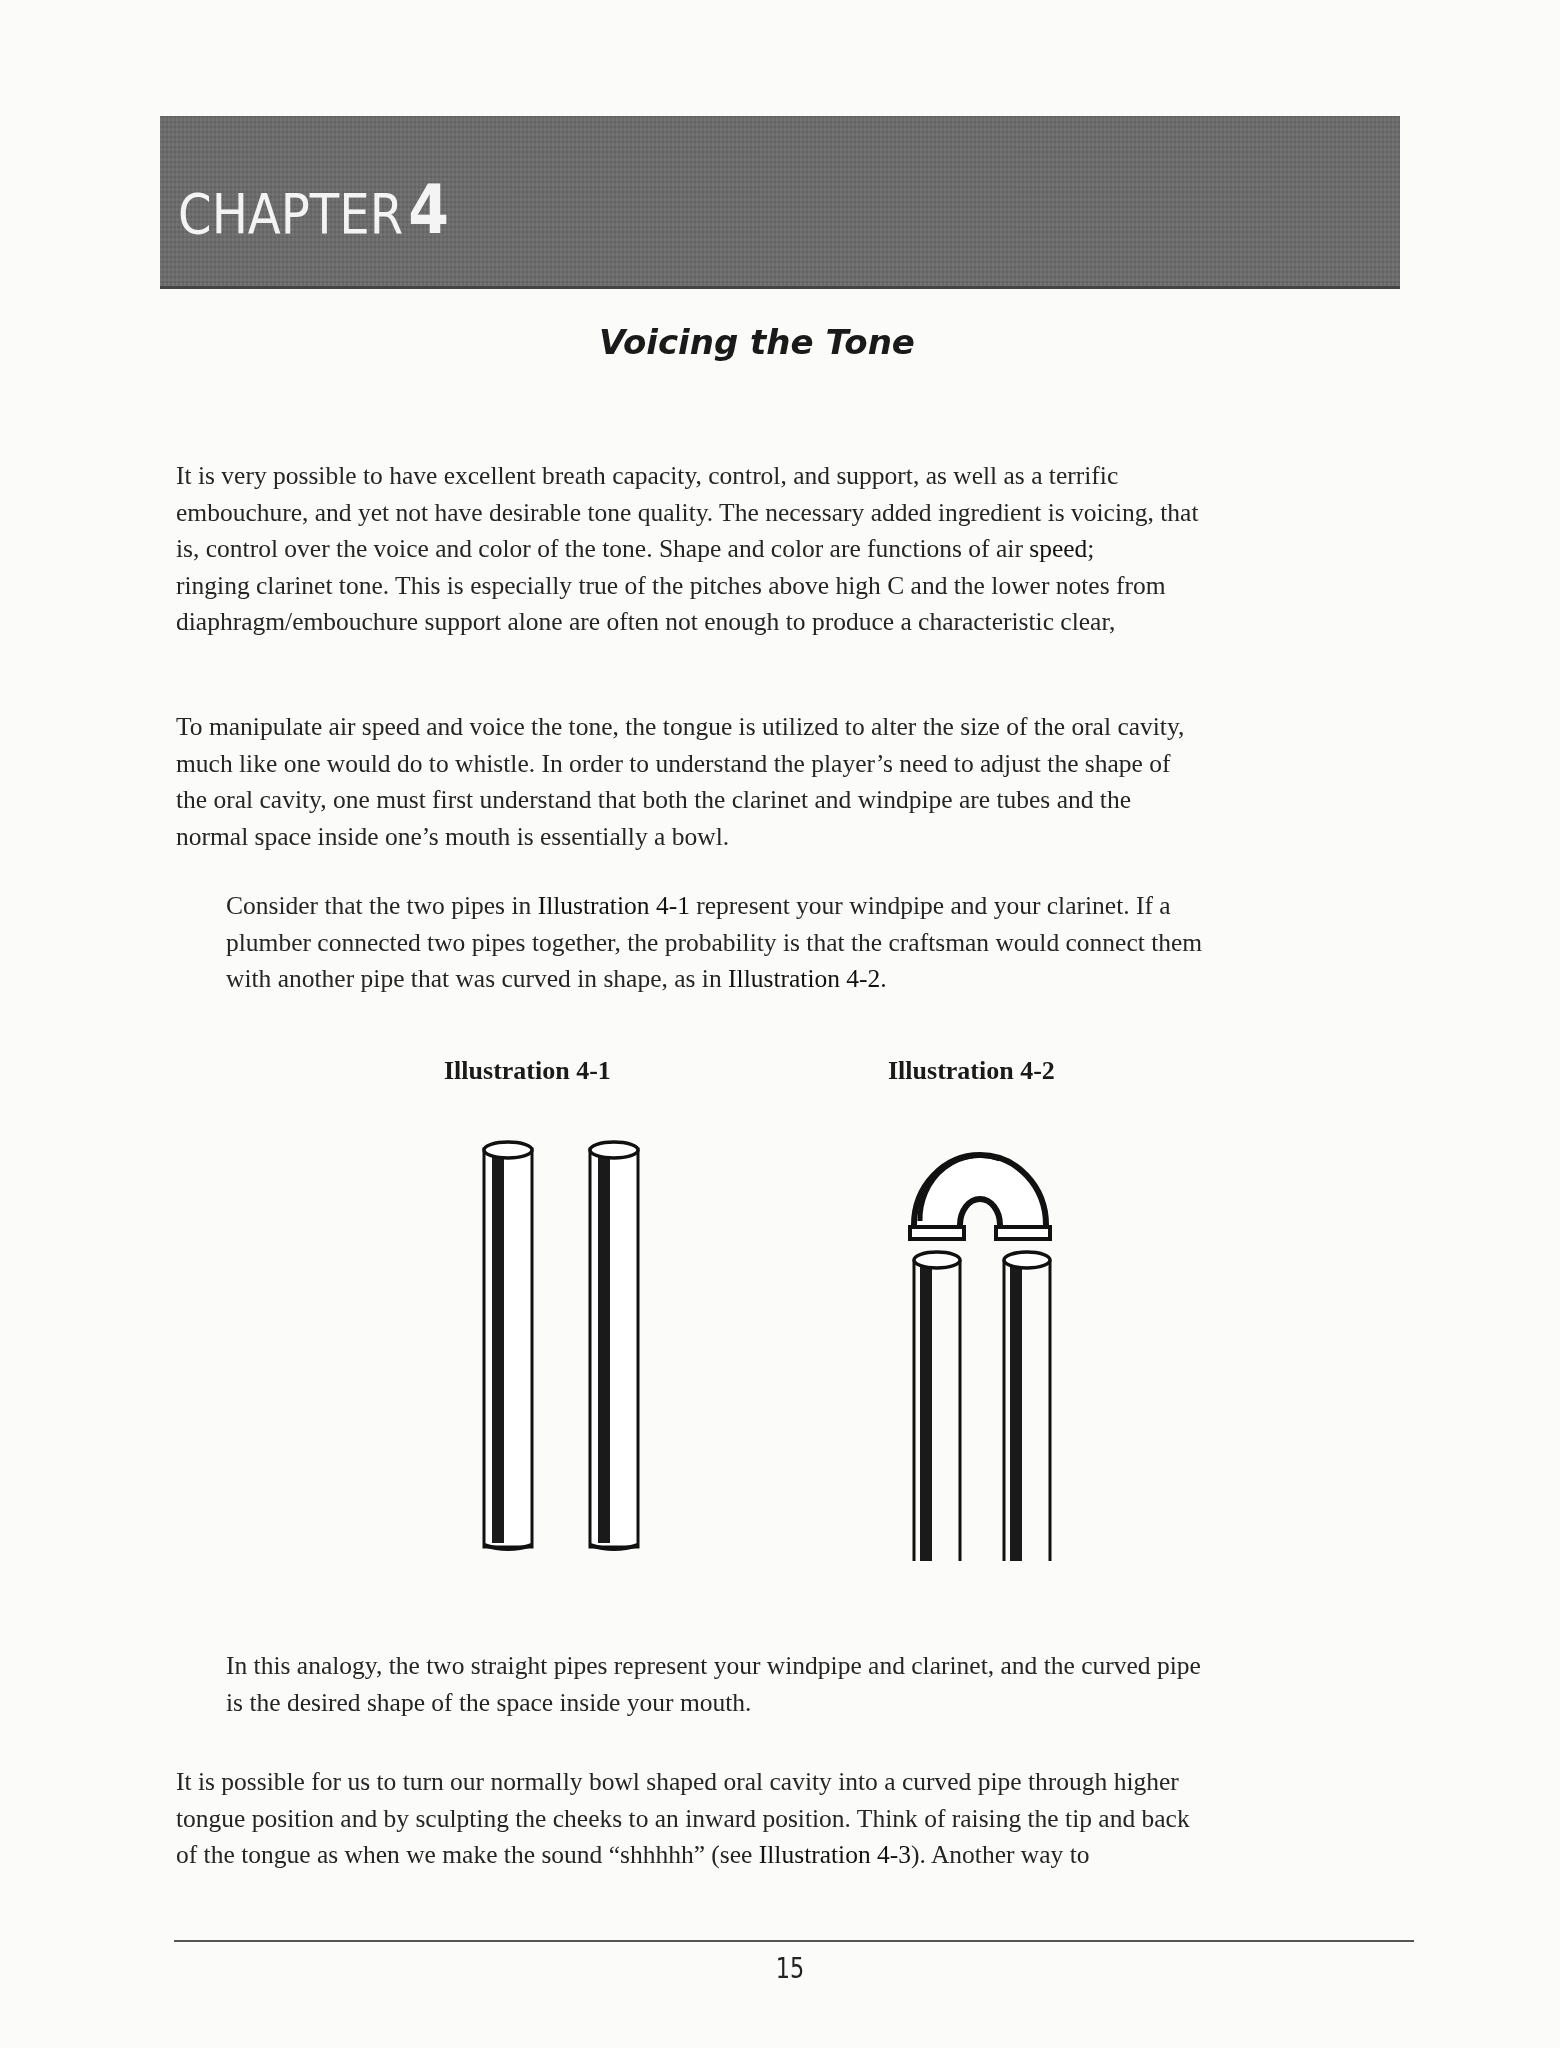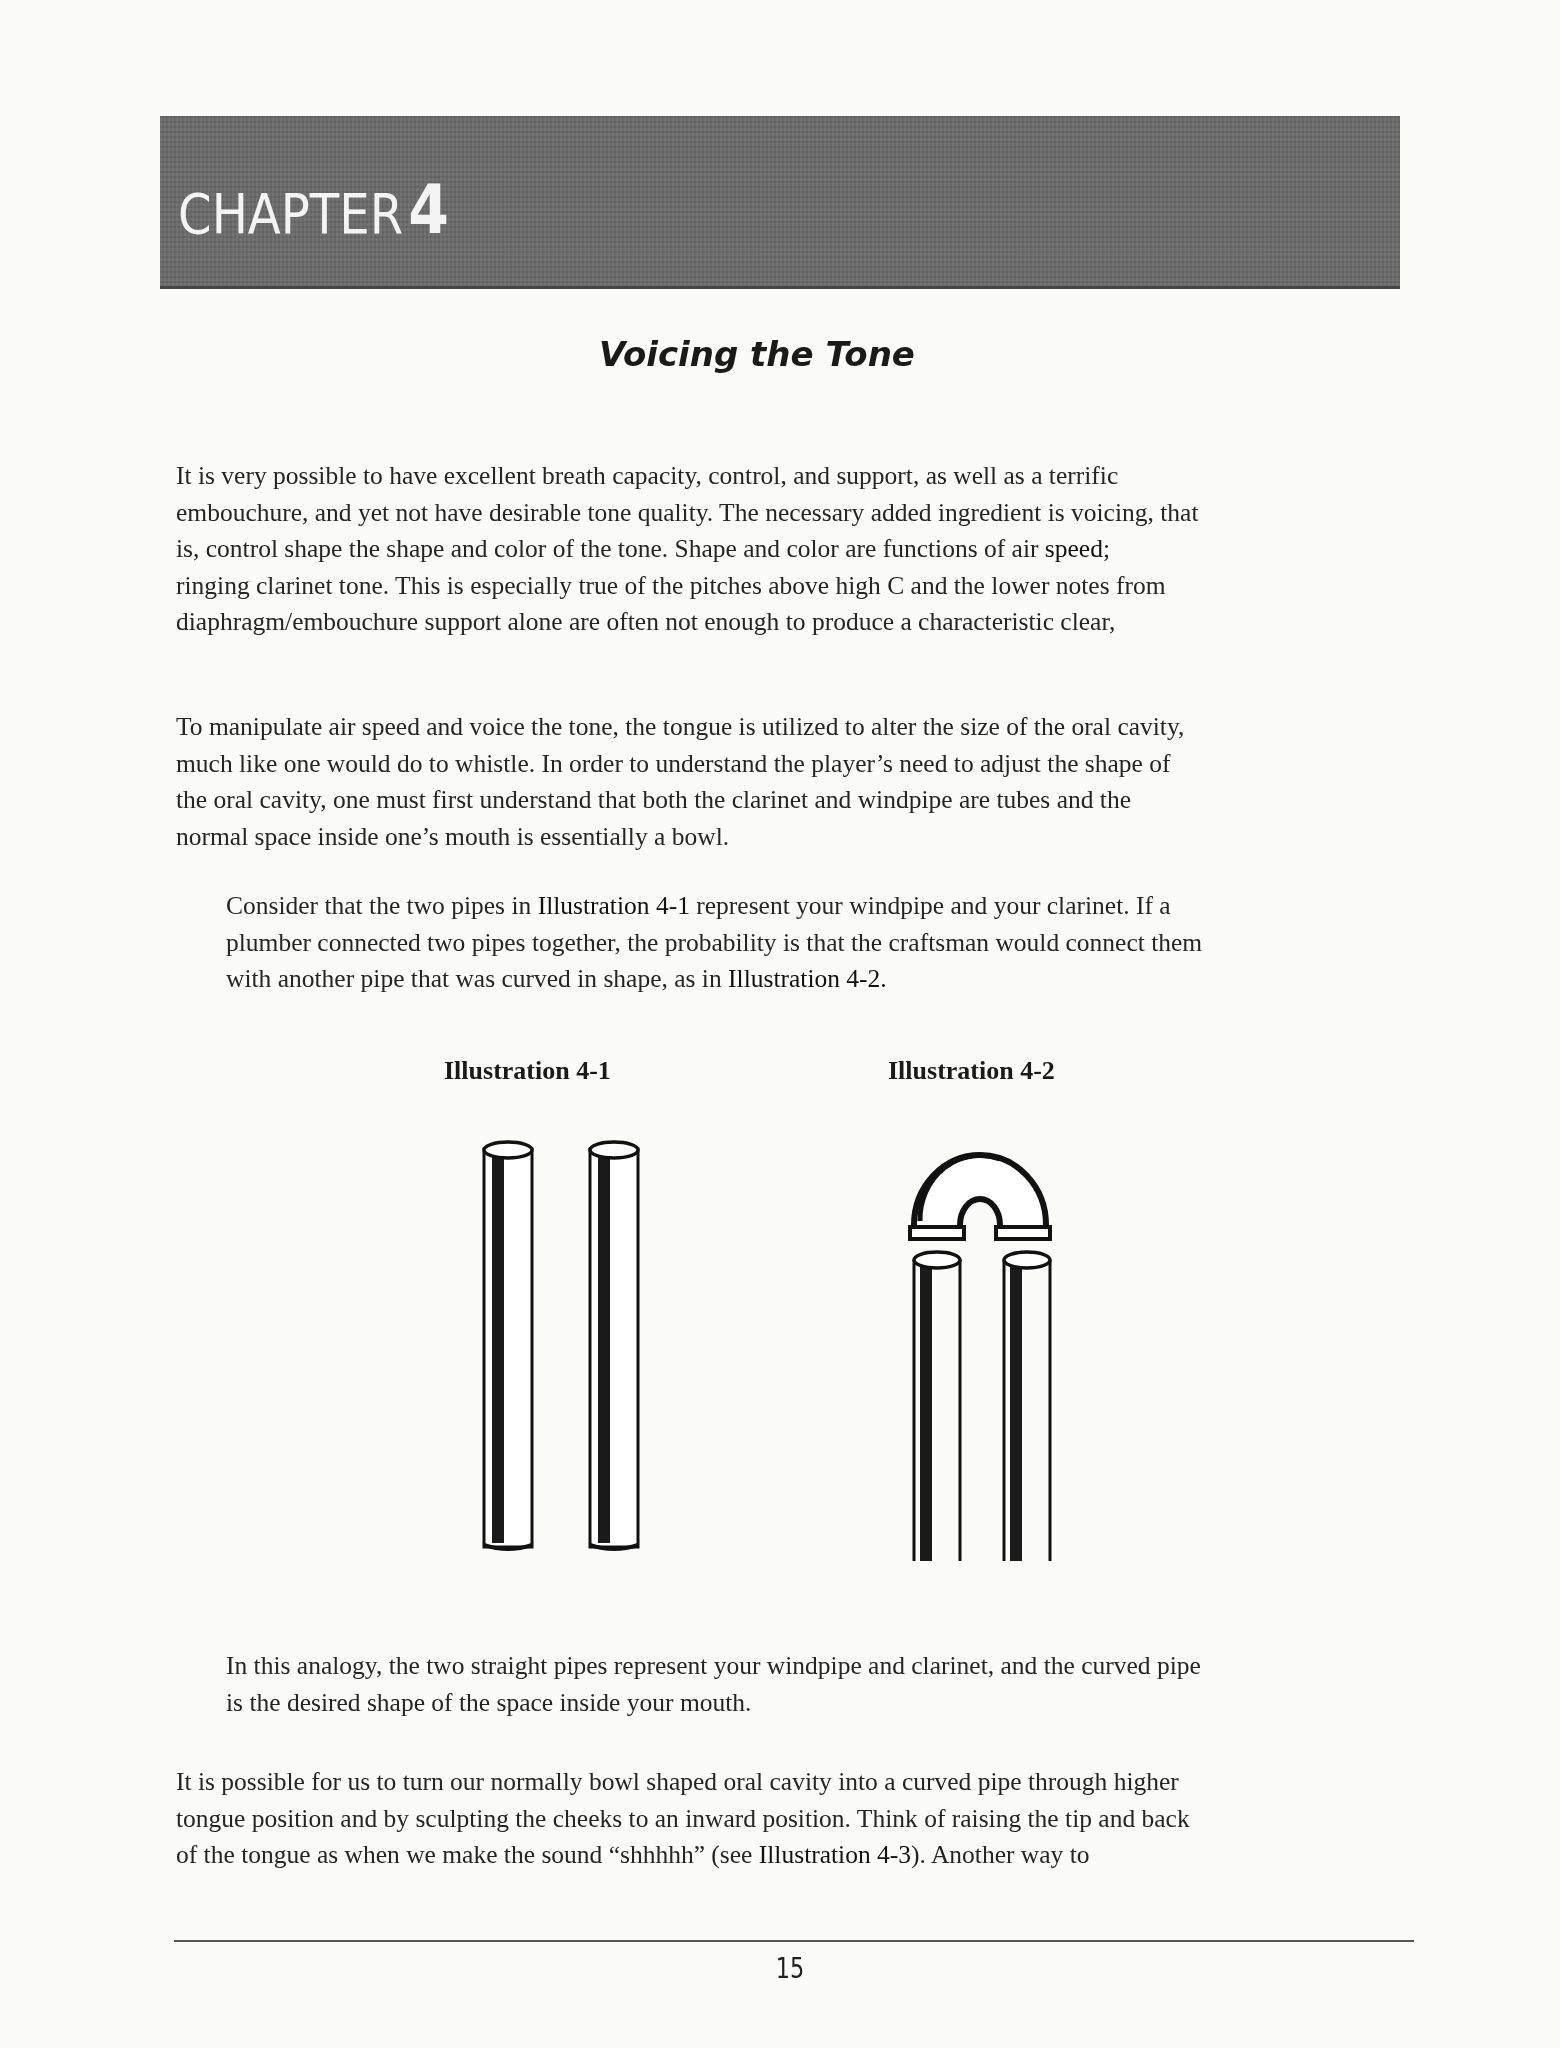--- a/index.html
+++ b/index.html
@@ -40,21 +40,20 @@
   .title {
     position: absolute;
     left: 0; width: 1484px; top: 322px;
     text-align: center;
     font-family: "DejaVu Sans", "Liberation Sans", sans-serif;
     font-style: italic; font-weight: bold;
     font-size: 34px;
     color: #1a1a1a;
     padding-left: 30px;
     box-sizing: border-box;
-    margin-top: 12px;
   }
   .para {
     position: absolute;
     font-size: 25.5px;
     line-height: 36.5px;
     color: #252525;
     margin: 0;
   }
   .para .line { display: block; white-space: nowrap; }
   .para b { font-weight: normal; color: #111; }
@@ -99,21 +98,21 @@
 <div class="banner"></div>
 <div class="chapter-label">
   <span>CHAPTER</span><span class="num">4</span>
 </div>
 
 <div class="title">Voicing the Tone</div>
 
 <div class="para p1">
   <span class="line">It is very possible to have excellent breath capacity, control, and support, as well as a terrific</span>
   <span class="line">embouchure, and yet not have desirable tone quality. The necessary added ingredient is voicing, that</span>
-  <span class="line"><span>is, control shape the shape and color of the tone. Shape and color are functions of air </span><b>speed</b><span>;</span></span>
+  <span class="line"><span>is, control over the voice and color of the tone. Shape and color are functions of air </span><b>speed</b><span>;</span></span>
   <span class="line">ringing clarinet tone. This is especially true of the pitches above high C and the lower notes from</span>
   <span class="line">diaphragm/embouchure support alone are often not enough to produce a characteristic clear,</span>
 </div>
 
 <div class="para p2">
   <span class="line">To manipulate air speed and voice the tone, the tongue is utilized to alter the size of the oral cavity,</span>
   <span class="line">much like one would do to whistle. In order to understand the player’s need to adjust the shape of</span>
   <span class="line">the oral cavity, one must first understand that both the clarinet and windpipe are tubes and the</span>
   <span class="line">normal space inside one’s mouth is essentially a bowl.</span>
 </div>

